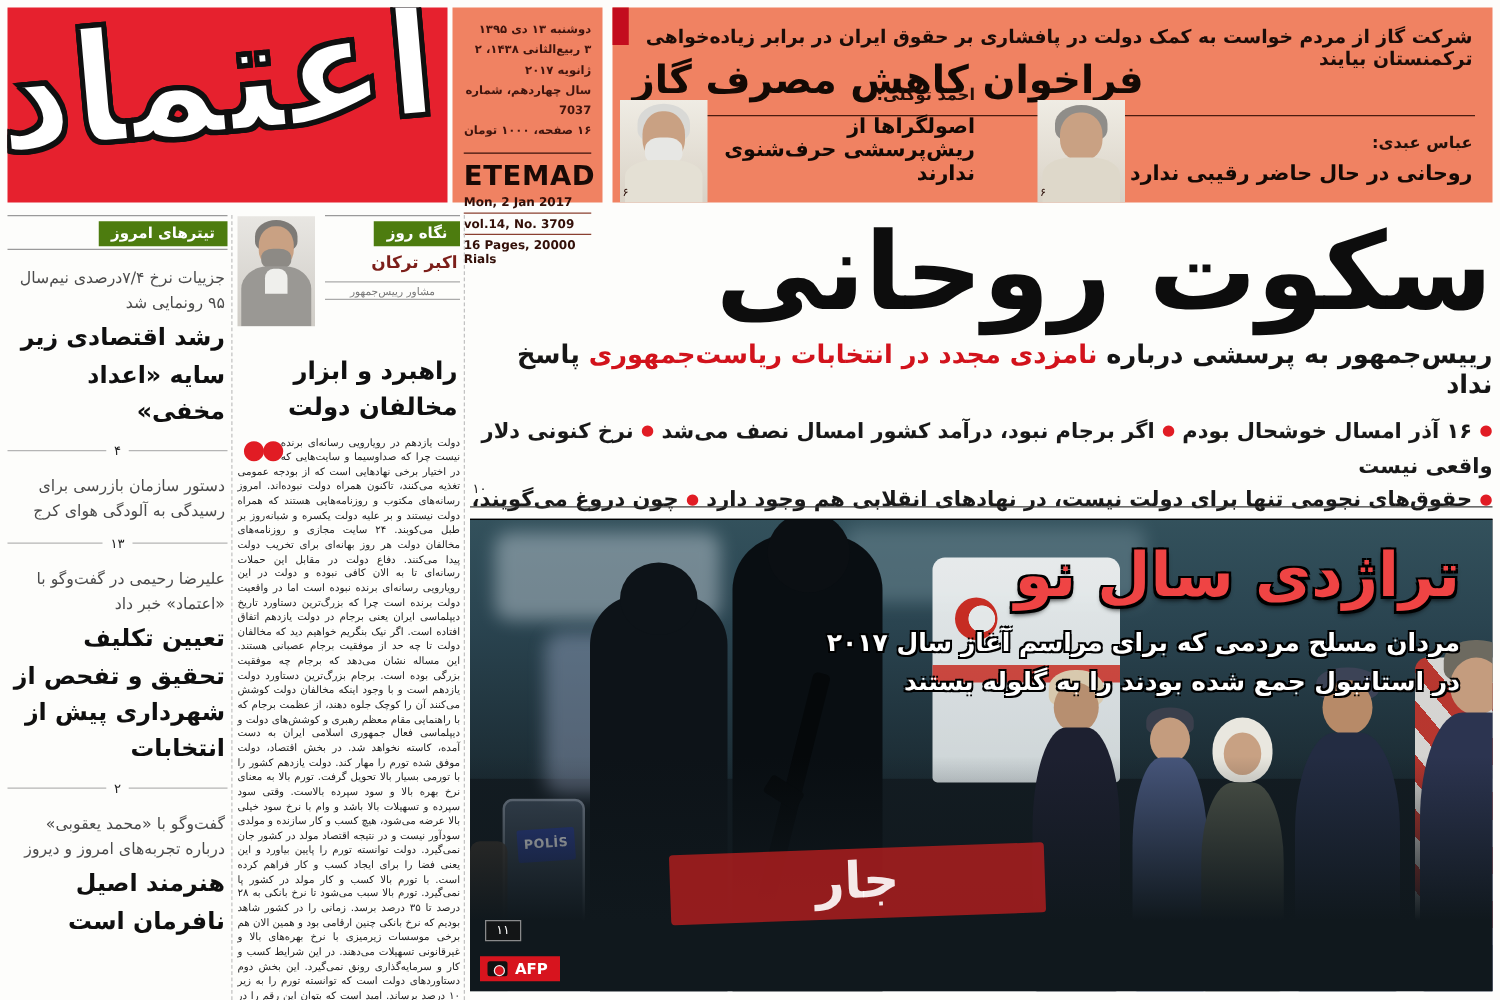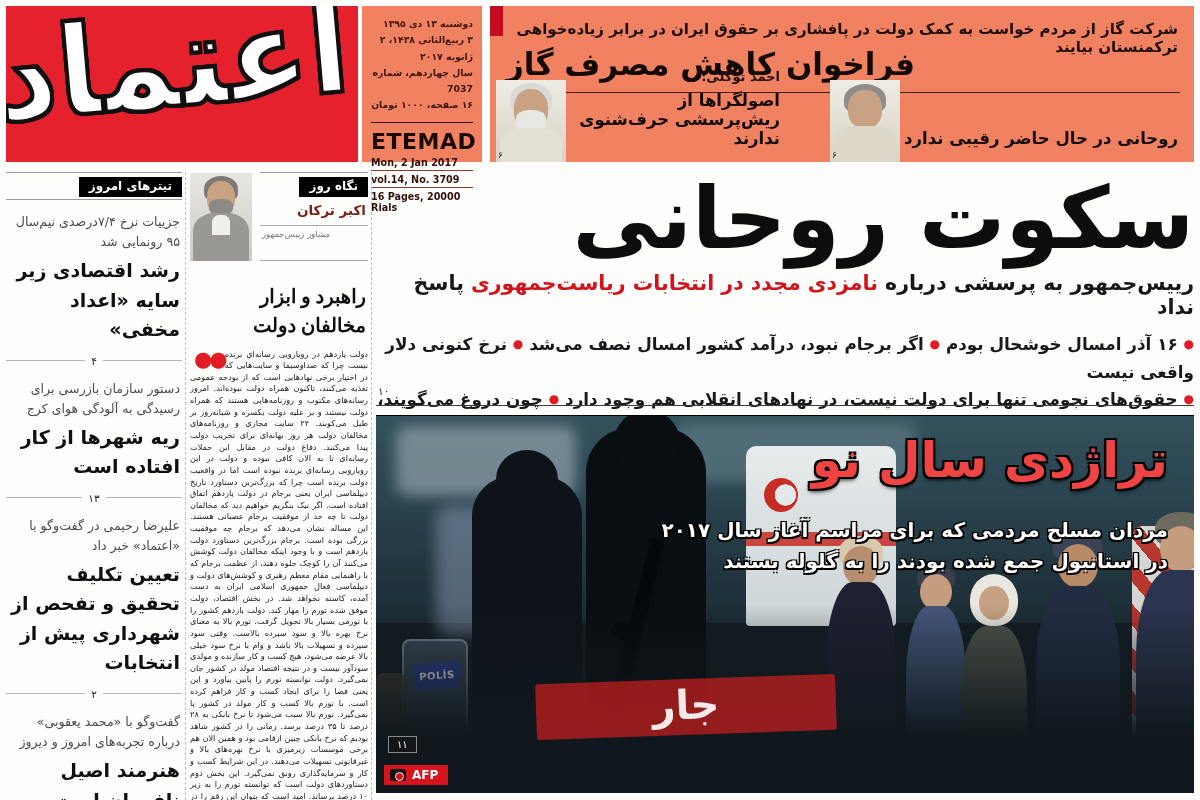--- a/index.html
+++ b/index.html
@@ -49,39 +49,39 @@
   .head { position:absolute; border-radius:46% 46% 42% 42%; background:#c9a183; }
   .hair { position:absolute; border-radius:50% 50% 35% 35%; }
   .torso { position:absolute; border-radius:38% 38% 0 0; }
 
   
   .vdiv { width:0; border-left:1px dashed #c2c2c2; top:172px; height:628px; }
 
   
   #titr-col { left:6px; top:172px; width:176px; height:628px; direction:rtl; }
   .sec-head { border-top:1.4px solid #9a9a9a; border-bottom:1.2px solid #9a9a9a; padding:2px 0; text-align:right; }
-  .sec-label { display:inline-block; background:#000000; color:#fff; font-size:12px; font-weight:bold;
+  .sec-label { display:inline-block; background:#4d7c0f; color:#fff; font-size:12px; font-weight:bold;
                padding:2px 10px 4px; }
   .titr-kicker { font-size:12.6px; color:#4c4c4c; text-align:right; line-height:1.6; margin:12px 2px 4px; }
   .titr-title { font-size:19px; font-weight:bold; color:#101010; text-align:right; line-height:1.55; margin:2px 2px; }
   .num-div { display:flex; align-items:center; gap:6px; margin:10px 0 2px; }
   .num-div .l { flex:1; border-top:1px solid #b5b5b5; }
   .num-div .n { font-size:10.5px; color:#222; }
 
   
   #opinion-col { left:190px; top:172px; width:178px; height:628px; direction:rtl; }
   #op-head { position:relative; height:100px; }
   #op-photo { position:absolute; left:0; top:1px; width:62px; height:88px;
               background:linear-gradient(#e8e6e2,#cfccc6); overflow:hidden; }
   #op-meta { margin-right:0; margin-left:70px; }
   #op-meta .sec-head { border-bottom:none; padding-bottom:0; }
   #op-author { font-size:13.5px; font-weight:bold; color:#7c1f1a; text-align:right; padding:5px 2px 7px;
                border-bottom:1px solid #aaa; }
-  #op-role { font-size:8.5px; color:#777; text-align:left; padding:3px 2px 21px; border-bottom:1px solid #aaa; }
-  #op-title { font-size:19.5px; font-weight:bold; color:#101010; text-align:right; line-height:1.5; margin:10px 2px 8px;font-family:Liberation Serif, serif; }
+  #op-role { font-size:8.5px; color:#777; text-align:center; padding:3px 2px 0; border-bottom:1px solid #aaa; }
+  #op-title { font-size:19.5px; font-weight:bold; color:#101010; text-align:right; line-height:1.5; margin:10px 2px 8px; }
   #op-body { font-size:8.2px; line-height:1.42; color:#222; text-align:justify; text-align-last:right; }
   .qmark { float:left; color:#e11c24; font-size:21px; line-height:.8; letter-spacing:-3px; margin:2px 0 0 4px; }
 
   
   #main-story { left:376px; top:168px; width:818px; direction:rtl; }
   #main-headline { text-align:right; font-size:86px; font-weight:bold; color:#0d0d0d; line-height:1.18; letter-spacing:-1px; }
   #main-subtitle { text-align:right; font-size:20.5px; font-weight:bold; color:#161616; margin-top:2px; }
   #main-subtitle .red { color:#d2131c; }
   #main-bullets { margin-top:12px; text-align:right; font-size:16.8px; font-weight:bold; color:#191919; line-height:1.62; }
   .rdot { color:#e11c24; font-size:12px; vertical-align:2px; }
@@ -109,21 +109,21 @@
   #rightvan { position:absolute; right:-18px; top:110px; width:80px; height:230px; border-radius:10px;
               background:repeating-linear-gradient(50deg,#c8372d 0 14px,#e9e6e2 14px 28px); opacity:.9; }
   .crowd-fig { position:absolute; }
   .cf-head { position:absolute; left:50%; transform:translateX(-50%); top:0; border-radius:50%; background:#c49c7e; }
   .cf-hat  { position:absolute; left:50%; transform:translateX(-50%); border-radius:48% 48% 30% 30%; }
   .cf-body { position:absolute; left:0; right:0; bottom:0; border-radius:38% 38% 6px 6px; }
 
   #photo-title { position:absolute; right:26px; top:16px; text-align:right; direction:rtl; }
   #photo-title h2 { font-size:49px; font-weight:bold; color:#ef4444;
        text-shadow:2px 2px 0 #000,-2px -2px 0 #000,2px -2px 0 #000,-2px 2px 0 #000,0 3px 4px rgba(0,0,0,.8); }
-  #photo-cap { margin-top:26px; font-size:20px; font-weight:bold; color:#fff; line-height:1.55;
+  #photo-cap { margin-top:10px; font-size:20px; font-weight:bold; color:#fff; line-height:1.55;
        text-shadow:1.5px 1.5px 0 #000,-1.5px -1.5px 0 #000,1.5px -1.5px 0 #000,-1.5px 1.5px 0 #000; }
   #watermark { position:absolute; left:160px; bottom:58px; width:300px; height:56px; background:rgba(200,30,30,.72);
                transform:rotate(-2deg); color:rgba(255,255,255,.9); text-align:center; font-size:40px;
                font-weight:bold; line-height:52px; letter-spacing:14px; border-radius:3px; }
   #photo-pagenum { position:absolute; left:12px; bottom:40px; background:rgba(20,20,20,.75); color:#fff;
                    font-size:10px; padding:2px 8px; border:1px solid rgba(255,255,255,.5); }
   #credit { position:absolute; left:8px; bottom:8px; background:#d7141e; color:#fff; display:flex;
             align-items:center; gap:6px; padding:3px 10px 3px 6px; font-size:12px; font-weight:bold; }
   #credit .cam { width:16px; height:12px; background:#111; border-radius:2px; position:relative; }
   #credit .cam::after { content:""; position:absolute; left:5px; top:2.5px; width:7px; height:7px;
@@ -150,20 +150,21 @@
 
 <div class="abs" id="lead-box">
   <div id="lead-corner"></div>
   <div id="lead-kicker">شرکت گاز از مردم خواست به کمک دولت در پافشاری بر حقوق ایران در برابر زیاده‌خواهی ترکمنستان بیایند</div>
   <div id="lead-headline">فراخوان کاهش مصرف گاز</div>
   <div id="lead-rule"></div>
   <div id="lead-page">۵</div>
 
   <div class="quote-block" id="quote-abdi">
     <div class="quote-text">
+      <div class="quote-name">عباس عبدی:</div>
       <div class="quote-line">روحانی در حال حاضر رقیبی ندارد</div>
     </div>
     <div class="quote-photo">
       <div class="hair" style="left:14px;top:4px;width:42px;height:30px;background:#8f8d89;"></div>
       <div class="head" style="left:18px;top:10px;width:34px;height:38px;"></div>
       <div class="torso" style="left:4px;top:46px;width:62px;height:36px;background:#ded8ca;"></div>
       <div class="quote-pnum">۶</div>
     </div>
   </div>
 
@@ -195,21 +196,20 @@
     <div class="titr-title">رشد اقتصادی زیر سایه «اعداد مخفی»</div>
   </div>
   <div class="num-div">
     <span class="l"></span>
       <span class="n">۴</span>
       <span class="l"></span>
   </div>
 
   <div>
     <div class="titr-kicker">دستور سازمان بازرسی برای رسیدگی به آلودگی هوای کرج</div>
-    <div class="titr-title">ریه شهرها از کار افتاده است</div>
   </div>
   <div class="num-div">
     <span class="l"></span>
       <span class="n">۱۳</span>
       <span class="l"></span>
   </div>
 
   <div>
     <div class="titr-kicker">علیرضا رحیمی در گفت‌وگو با «اعتماد» خبر داد</div>
     <div class="titr-title">تعیین تکلیف تحقیق و تفحص از شهرداری پیش از انتخابات</div>

